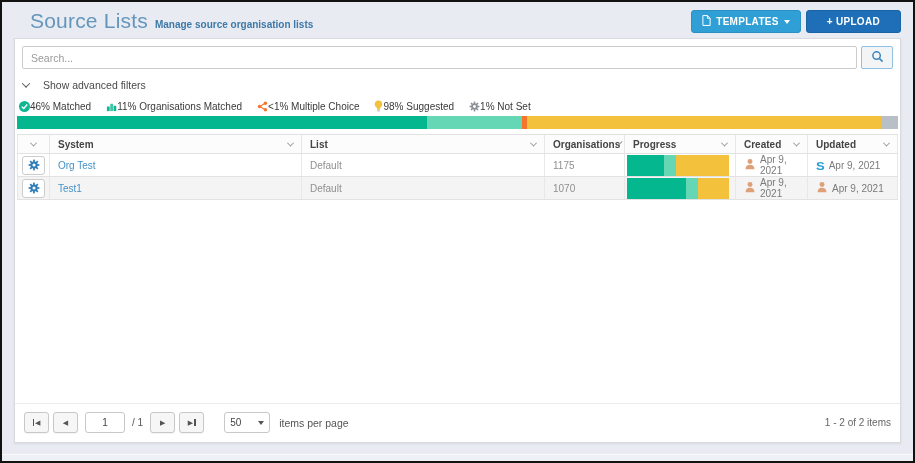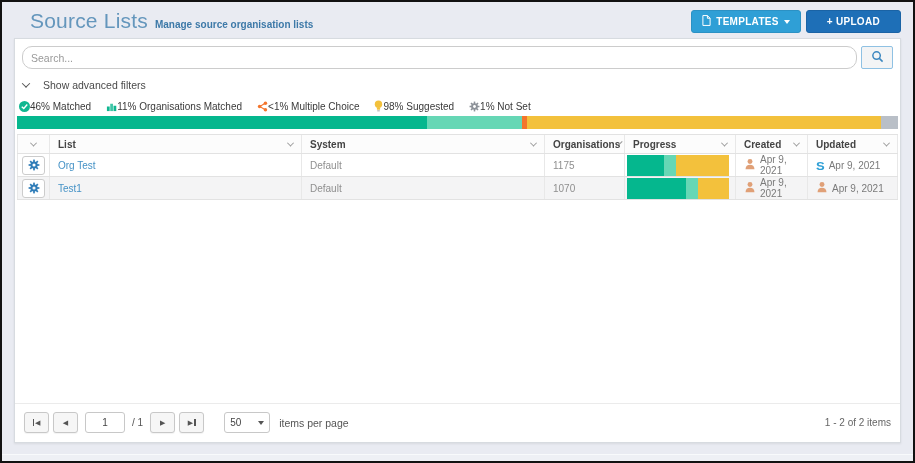--- a/index.html
+++ b/index.html
@@ -18,21 +18,21 @@
          font-size:10px; font-weight:bold; color:#fff; letter-spacing:.3px; cursor:pointer; }
   .btn.templates { background:#2f9fd6; border:1px solid #2b91c4; padding:0 10px;text-align:right; }
   .btn.upload { background:#1e6fb7; border:1px solid #1a63a5; padding:0 20px; }
   .tri-down { width:0; height:0; border-left:3.5px solid transparent; border-right:3.5px solid transparent; border-top:4px solid #fff; }
 
   
   .panel { position:absolute; top:36px; left:12px; right:12px; bottom:18px; background:#fff;
            border:1px solid #d7dbe0; box-shadow:0 1px 2px rgba(0,0,0,.08); display:flex; flex-direction:column; }
 
   .search-row { display:flex; margin:7px 7px 0 7px; gap:4px; }
-  .search-input { flex:1; height:23px; border:1px solid #ccc; border-radius:10px; padding:0 8px;
+  .search-input { flex:1; height:23px; border:1px solid #ccc; border-radius:2px; padding:0 8px;
                   font-size:10.5px; color:#333; font-family:inherit; }
   .search-input::placeholder { color:#999; }
   .search-btn { width:32px; height:23px; background:#f3f4f5; border:1px solid #8fc1e3; border-radius:2px;
                 display:flex; align-items:center; justify-content:center; cursor:pointer; }
 
   .filters-toggle { display:flex; align-items:center; gap:14px; margin:10px 0 0 8px; font-size:10.5px; color:#4a4a4a; cursor:pointer; width:fit-content; }
   .chev { width:5px; height:5px; border-right:1.2px solid #999; border-bottom:1.2px solid #999;
           display:inline-block; transform:rotate(45deg) translate(-1px,-1px); }
   .chev.dark { border-color:#555; width:6px; height:6px; }
 
@@ -199,25 +199,25 @@
       <span class="seg" style="width: 40.2%; background-color: rgb(243, 193, 60);"></span>
       <span class="seg" style="width: 1.9%; background-color: rgb(185, 191, 199);"></span>
     </div>
 
     <div class="grid">
       <div class="grid-row grid-head">
         <div>
             <span class="chev"></span>
           </div>
         <div>
+            <span>System</span>
+            <span class="chev"></span>
+          </div>
+        <div>
             <span>List</span>
-            <span class="chev"></span>
-          </div>
-        <div>
-            <span>System</span>
             <span class="chev"></span>
           </div>
         <div>
             <span>Organisations</span>
             <span class="chev"></span>
           </div>
         <div>
             <span>Progress</span>
             <span class="chev"></span>
           </div>

